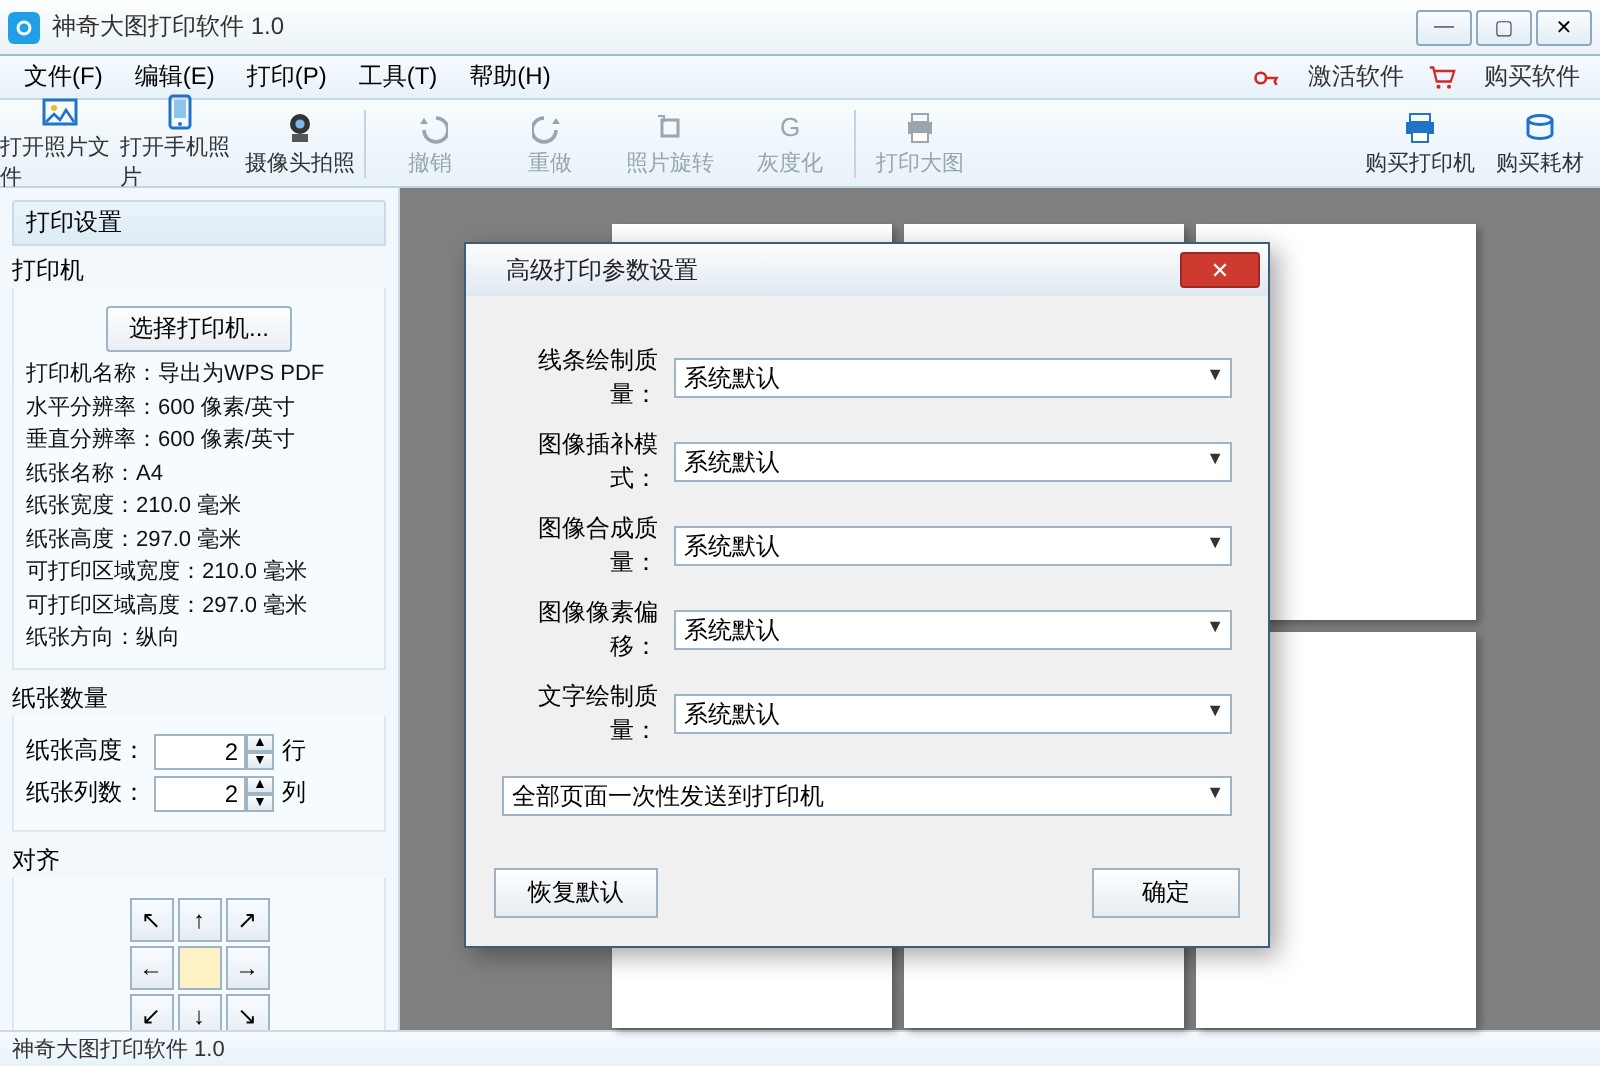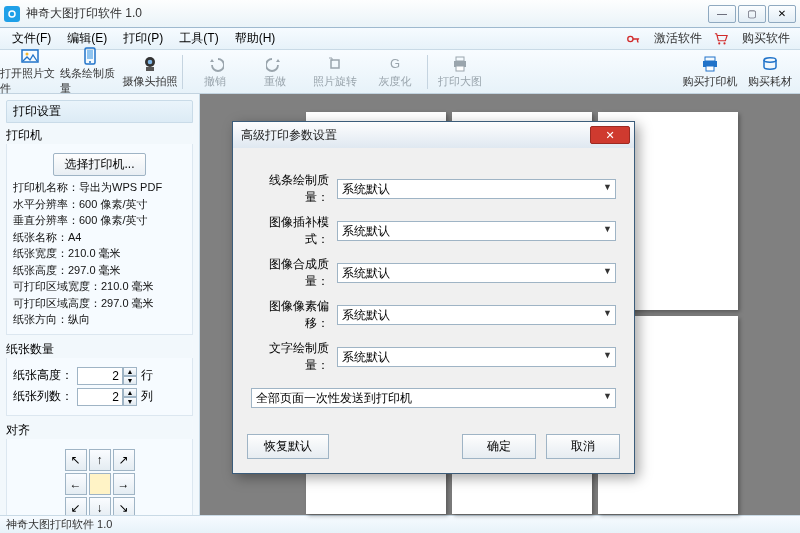--- a/index.html
+++ b/index.html
@@ -41,21 +41,21 @@
 .align-grid { display:grid; grid-template-columns:repeat(3,22px); grid-template-rows:repeat(3,22px); gap:2px; margin:4px auto; width:fit-content; }
 .align-cell { border:1px solid #9fb4c5; background:linear-gradient(#fafcff,#e4ecf2); display:flex; align-items:center; justify-content:center; font-size:12px; }
 .align-cell.sel { background:#fff3c6; }
 
 .canvas { flex:1; background:#808080; position:relative; }
 .page { position:absolute; background:#fff; box-shadow:2px 2px 4px rgba(0,0,0,.3); }
 
 .statusbar { height:18px; background:linear-gradient(#f6fbff,#e7f2f9); border-top:1px solid #c9dae6; font-size:11px; padding:1px 6px; color:#333; }
 
 .dialog { position:absolute; left:232px; top:121px; width:403px; background:#f0f0f0; border:1px solid #3b5c7a; box-shadow:4px 4px 12px rgba(0,0,0,.35); font-size:12px; }
-.dlg-title { height:26px; background:linear-gradient(#fdfdfe,#dfe8f1); display:flex; align-items:center; padding:0 4px 0 8px; color:#222; }
+.dlg-title { height:26px; background:linear-gradient(#fdfdfe,#dfe8f1); display:flex; align-items:center; padding:0 4px 0 20px; color:#222; }
 .dlg-title .t { flex:1; }
 .dlg-close { width:40px; height:18px; background:#cf3a2f; border:1px solid #9c2a22; border-radius:2px; color:#fff; display:flex; align-items:center; justify-content:center; font-size:11px; }
 .dlg-body { padding:16px 18px 10px; }
 .dlg-row { display:flex; align-items:center; margin:8px 0; }
 .dlg-row label { width:86px; text-align:right; padding-right:8px; }
 .combo { flex:1; position:relative; }
 .combo input { width:100%; height:20px; border:1px solid #9fb4c5; padding:0 18px 0 4px; font-size:12px; background:#fff; }
 .combo .caret { position:absolute; right:4px; top:3px; font-size:9px; color:#333; pointer-events:none; }
 .dlg-foot { display:flex; gap:10px; padding:8px 14px 14px; }
 .dlg-foot .grow { flex:1; }
@@ -115,21 +115,21 @@
     <span>打开照片文件</span>
   </div>
   <div class="tool">
     <span class="ico">
         <svg width="14" height="18" viewBox="0 0 14 18">
           <rect x="2" y="1" width="10" height="16" rx="1.5" fill="none" stroke="#2173c9" stroke-width="1.5"></rect>
           <rect x="4" y="3" width="6" height="9" fill="#8fc4f0"></rect>
           <circle cx="7" cy="15" r="1" fill="#2173c9"></circle>
         </svg>
       </span>
-    <span>线条绘制质量</span>
+    <span>打开手机照片</span>
   </div>
   <div class="tool">
     <span class="ico">
         <svg width="18" height="18" viewBox="0 0 18 18">
           <circle cx="9" cy="7" r="5" fill="#333"></circle>
           <circle cx="9" cy="7" r="2.3" fill="#7fb7e8"></circle>
           <rect x="5" y="12" width="8" height="4" fill="#555"></rect>
         </svg>
       </span>
     <span>摄像头拍照</span>
@@ -306,15 +306,14 @@
       <div class="combo"><input readonly="" value="系统默认" style=""><span class="caret">▼</span></div>
     </div>
     <div class="dlg-row" style="margin-top:14px;">
       <div class="combo"><input readonly="" value="全部页面一次性发送到打印机" style=""><span class="caret">▼</span></div>
     </div>
   </div>
   <div class="dlg-foot">
     <button class="dlg-btn">恢复默认</button>
     <span class="grow"></span>
     <button class="dlg-btn">确定</button>
-    <button class="dlg-btn">取消</button>
   </div>
 </div>
 
 </body></html>

